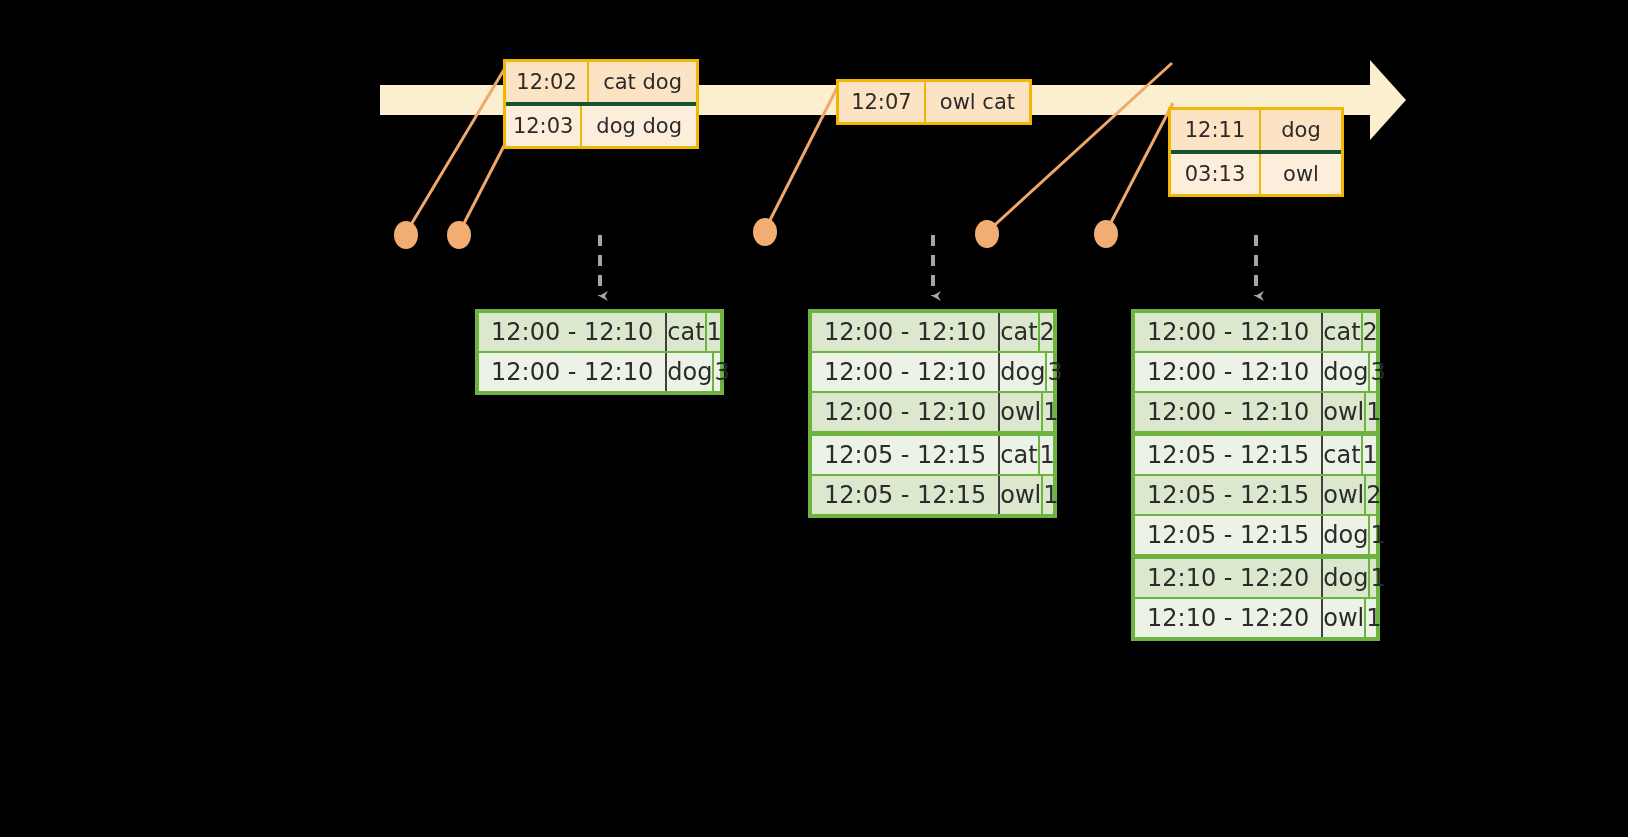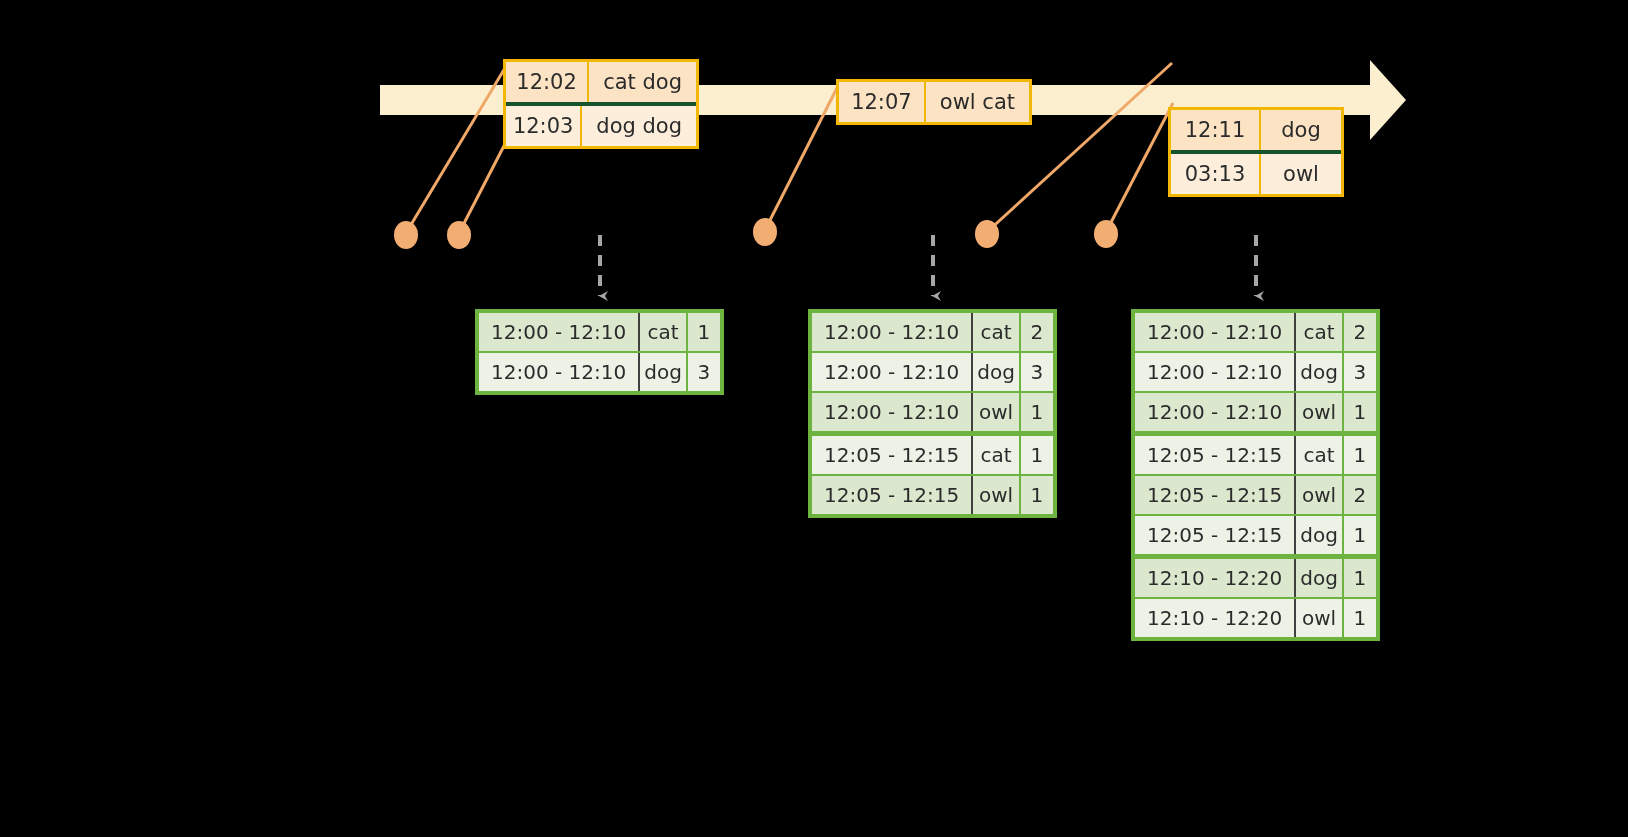--- a/index.html
+++ b/index.html
@@ -74,21 +74,21 @@
     display: flex;
     height: 38px;
     border-bottom: 2px solid #6CB33F;
   }
   .rt-row:last-child { border-bottom: none; }
   .rt-row.group-end { border-bottom: 5px solid #6CB33F; }
   .rt-cell {
     display: flex;
     align-items: center;
     justify-content: center;
-    font-size: 20px;
+    font-size: 24px;
     color: #2b2b2b;
     box-sizing: border-box;
     white-space: nowrap;
   }
   .rt-cell.window { padding: 0 12px; }
   .rt-cell.key {
     border-left: 2px solid #404040;
     width: 62px;
   }
   .rt-cell.count {

